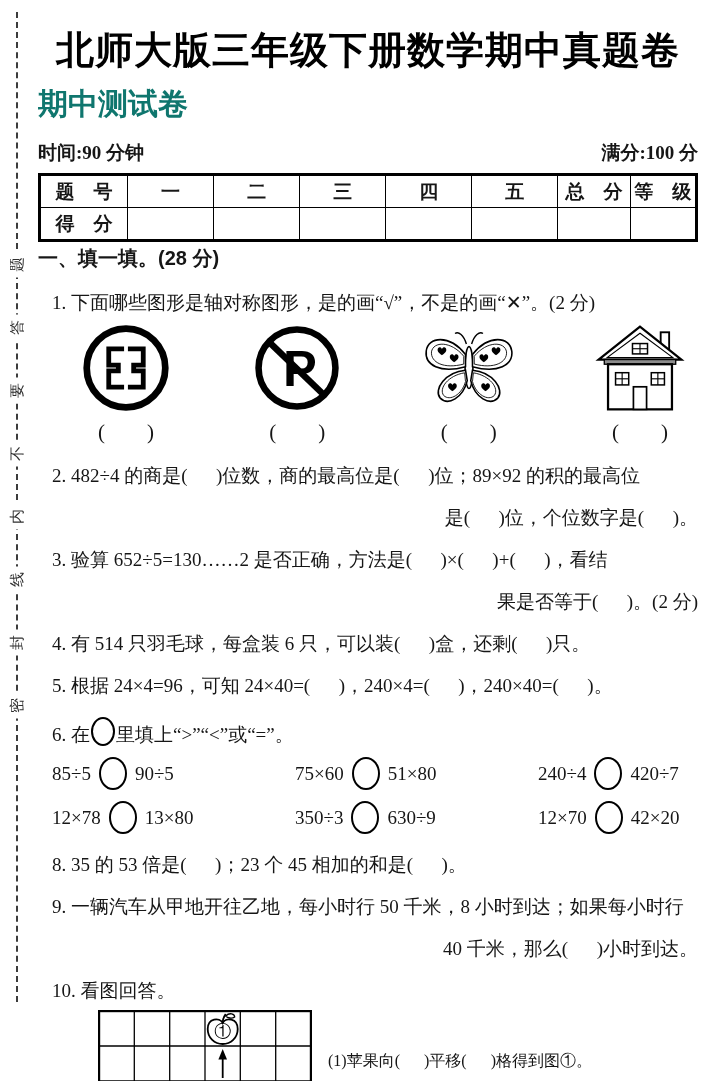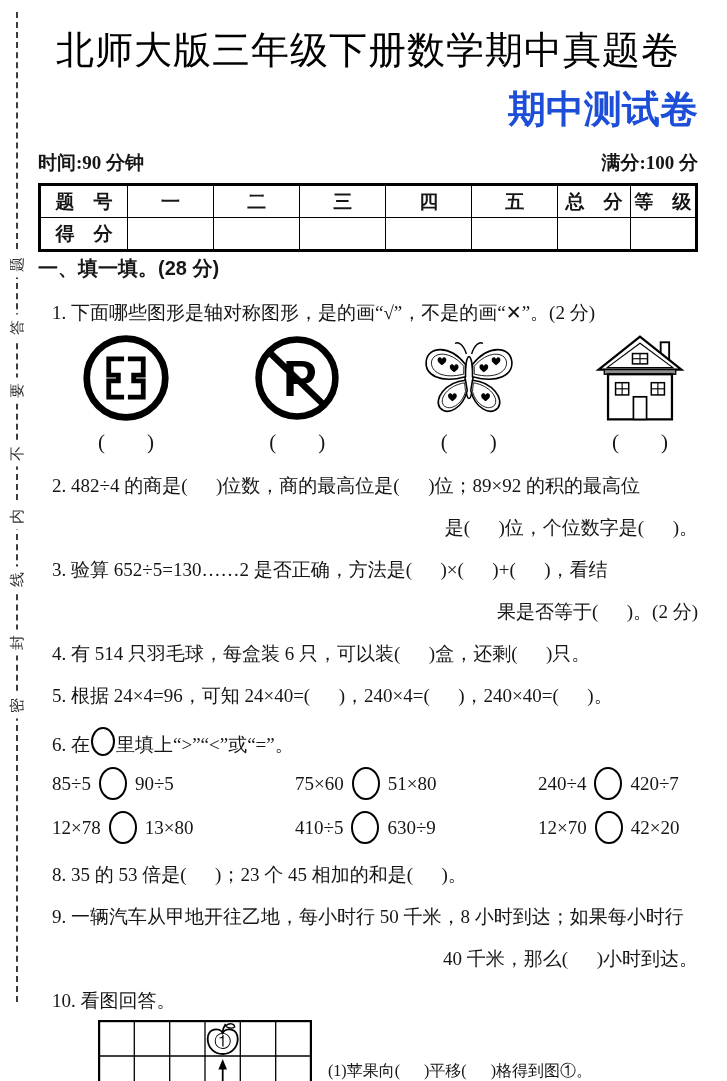--- a/index.html
+++ b/index.html
@@ -6,24 +6,24 @@
   .page{position:relative;width:727px;height:1081px;background:#ffffff;color:#161616;
         font-family:"Liberation Serif","DejaVu Serif",serif;overflow:hidden;margin:0 auto;}
   
   .seal{position:absolute;left:0;top:0;bottom:0;width:34px;}
   .seal-line{position:absolute;left:16px;top:12px;height:990px;border-left:2px dashed #3c3c3c;}
   .seal-char{position:absolute;left:4px;width:26px;text-align:center;font-size:15px;
              background:#fff;transform:rotate(-90deg);padding:3px 0;color:#2e2e2e;
              font-family:"Liberation Serif","DejaVu Serif",serif;}
   
   .content{position:absolute;left:38px;top:0;width:660px;}
-  .title{font-family:"Liberation Sans","DejaVu Sans",sans-serif;font-weight:normal;
+  .title{font-family:"Liberation Sans","DejaVu Sans",sans-serif;font-weight:bold;
          font-size:38px;text-align:center;margin:25px 0 0 0;letter-spacing:1px;color:#000;}
   .subtitle{font-family:"Liberation Sans","DejaVu Sans",sans-serif;font-weight:bold;
-            font-size:38px;text-align:right;margin:8px 0 0 0;color:#1d4ed8;}
+            font-size:30px;text-align:left;margin:8px 0 0 0;color:#0f766e;}
   .meta{display:flex;justify-content:space-between;font-size:19px;font-weight:700;margin-top:15px;gap:18px;}
   table.score{width:100%;border-collapse:collapse;border:3px solid #000;margin-top:7px;
               font-size:19px;font-weight:600;table-layout:fixed;}
   table.score td{border:1.5px solid #000;height:31px;text-align:center;padding:0;}
   .sec-heading{font-family:"Liberation Sans","DejaVu Sans",sans-serif;font-weight:bold;
                font-size:20px;margin-top:3px;}
   .ql{font-size:19px;line-height:22px;margin-top:20px;white-space:pre-wrap;padding-left:14px;}
   .ql.cont{padding-left:34px;text-align:right;}
   
   .figs{display:flex;justify-content:space-between;align-items:center;
@@ -196,21 +196,21 @@
       </div>
       <div class="cmp">
         <span>240÷4</span><span class="cmp-circle"></span><span>420÷7</span>
       </div>
     </div>
     <div class="cmp-row">
       <div class="cmp">
         <span>12×78</span><span class="cmp-circle"></span><span>13×80</span>
       </div>
       <div class="cmp">
-        <span>410÷5</span><span class="cmp-circle"></span><span>630÷9</span>
+        <span>350÷3</span><span class="cmp-circle"></span><span>630÷9</span>
       </div>
       <div class="cmp">
         <span>12×70</span><span class="cmp-circle"></span><span>42×20</span>
       </div>
     </div>
 
     <div class="ql">8. 35 的 53 倍是(      )；23 个 45 相加的和是(      )。</div>
 
     <div class="ql">9. 一辆汽车从甲地开往乙地，每小时行 50 千米，8 小时到达；如果每小时行</div>
     <div class="ql cont">40 千米，那么(      )小时到达。</div>

